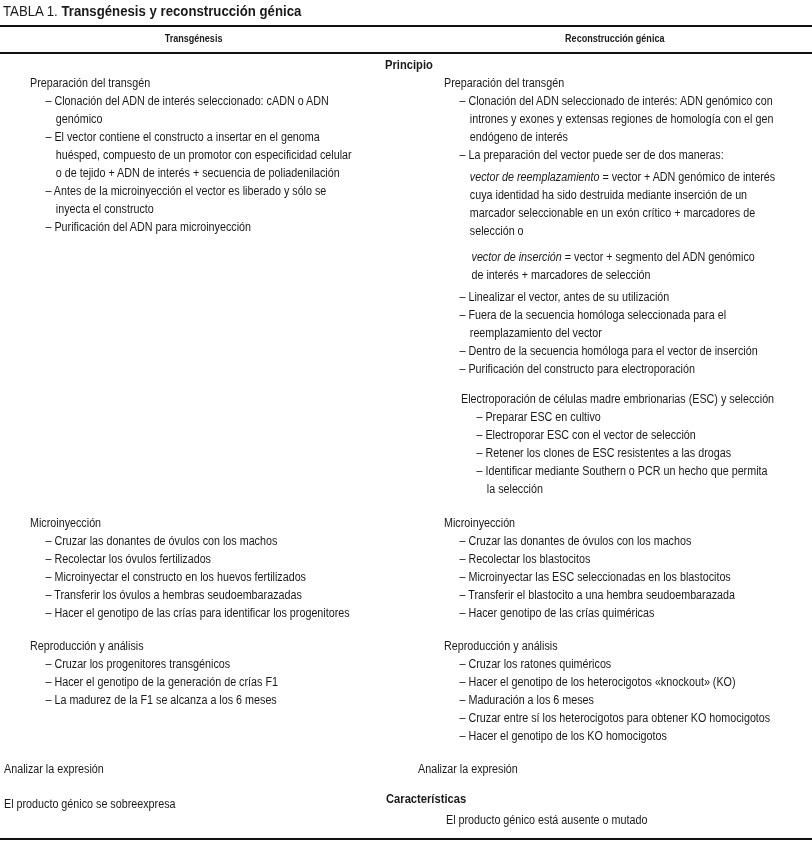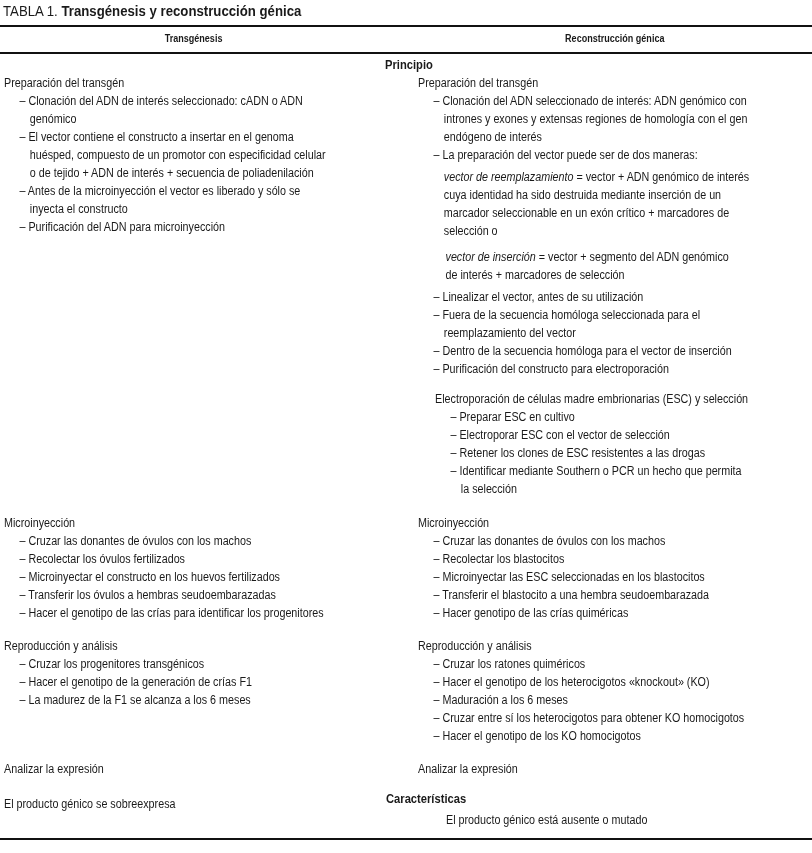--- a/index.html
+++ b/index.html
@@ -6,21 +6,21 @@
   body {
     width: 812px; height: 853px; position: relative; overflow: hidden;
     font-family: "Liberation Sans", sans-serif; color: #1a1a1a;
   }
   .t { position: absolute; white-space: nowrap; font-size: 12.5px; line-height: 18px; transform-origin: left top; transform: scaleX(0.86); }
   .title { position: absolute; left: 3px; top: 2px; font-size: 15px; white-space: nowrap; transform-origin: left top; transform: scaleX(0.88); }
   .title b { font-weight: bold; }
   .rule { position: absolute; left: 0; width: 812px; height: 1.5px; background: #111; }
   .colhead { position: absolute; top: 32px; font-size: 10.5px; font-weight: bold; white-space: nowrap; transform: scaleX(0.86); }
   .section { position: absolute; font-size: 13px; font-weight: bold; white-space: nowrap; transform-origin: left top; transform: scaleX(0.86); }
-  .block { position: absolute; }
+  .block { position: absolute; margin-left: 26px; }
   .block .line { position: relative; white-space: nowrap; font-size: 12.5px; line-height: 18px; height: 18px; transform-origin: left top; transform: scaleX(0.86); }
   .ind1 { padding-left: 18px; }
   .ind3 { padding-left: 30px; }
   i { font-style: italic; }
 </style>
 </head>
 <body>
 
 <div class="title">
   <span>TABLA 1. </span><b>Transgénesis y reconstrucción génica</b>

